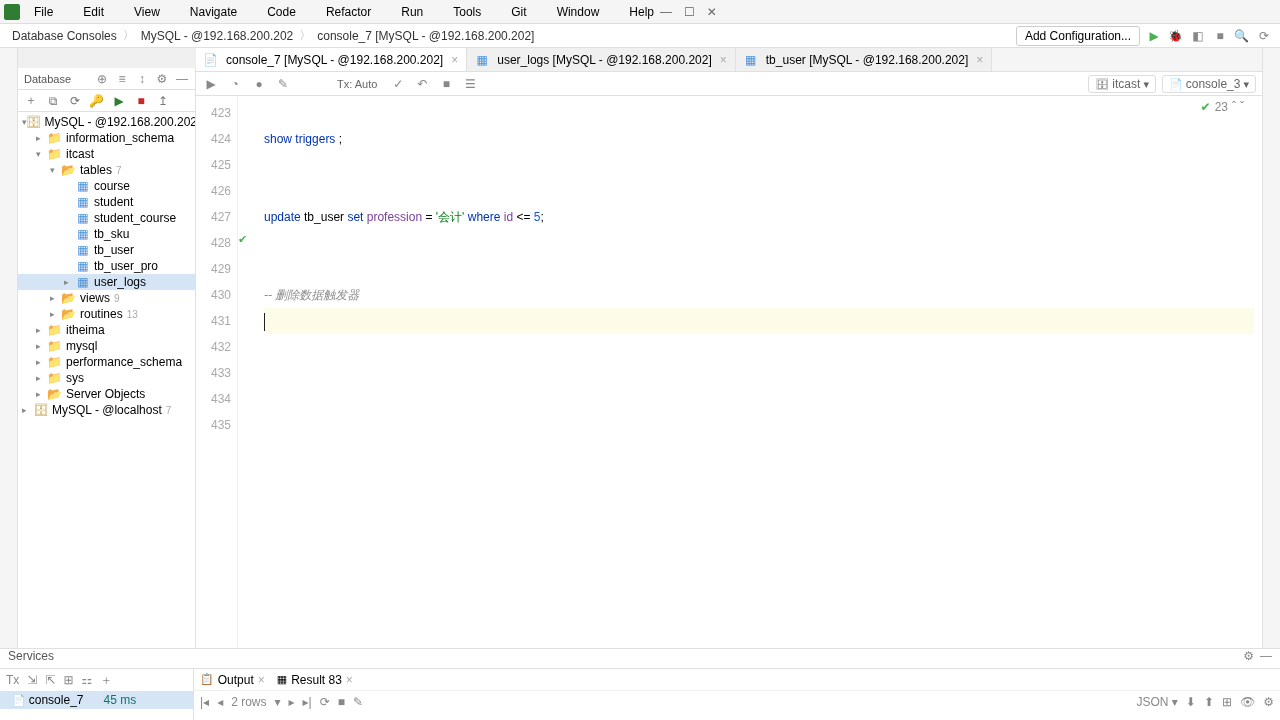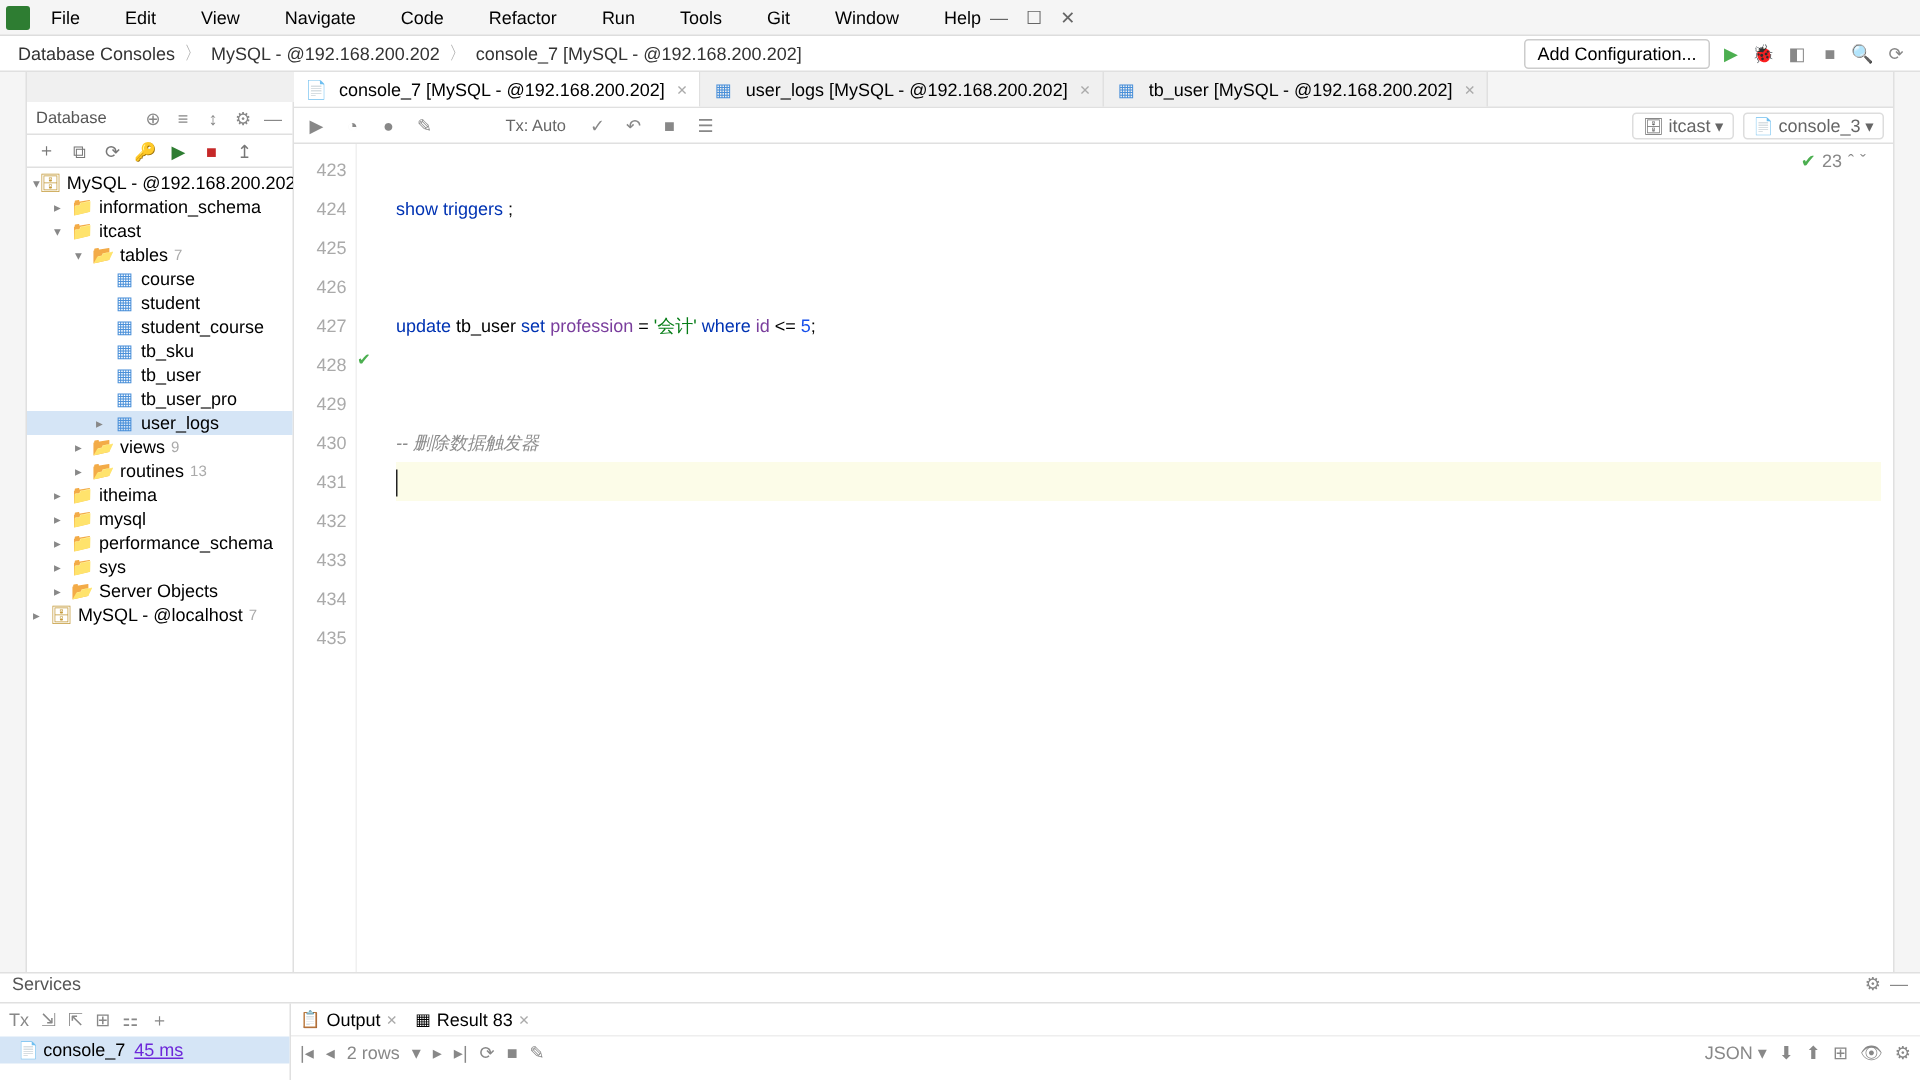--- a/index.html
+++ b/index.html
@@ -80,21 +80,21 @@
 
 
 .services { height: 80px; background: #fff; border-top: 1px solid #e0e0e0; display: flex; flex-direction: column; }
 .services-hdr { height: 20px; display: flex; align-items: flex-start; padding: 0 8px; border-bottom: 1px solid #e0e0e0; font-size: 11px; color: #555; }
 .services-hdr .right { margin-left: auto; display: flex; gap: 6px; color: #888; }
 .services-body { flex: 1; display: flex; }
 .svc-left { width: 194px; border-right: 1px solid #e0e0e0; display: flex; flex-direction: column; }
 .svc-tb { height: 22px; display: flex; align-items: center; padding: 0 6px; gap: 8px; }
 .svc-tb .ic { color: #888; }
 .svc-tree-row { padding: 2px 12px; font-size: 11px; background: #d5e5f6; }
-.svc-tree-row .ms { color: #6d28d9; margin-left: 6px; text-decoration: underline; }
+.svc-tree-row .ms { color: #0f766e; margin-left: 20px; }
 .svc-right { flex: 1; display: flex; flex-direction: column; }
 .svc-tabs { height: 22px; display: flex; align-items: center; padding: 0 6px; gap: 12px; border-bottom: 1px solid #eee; }
 .svc-tab { display: flex; align-items: center; gap: 4px; font-size: 11px; }
 .svc-tab .x { color: #aaa; }
 .svc-result-tb { height: 22px; display: flex; align-items: center; padding: 0 6px; gap: 8px; font-size: 11px; color: #888; }
 .svc-result-right { margin-left: auto; display: flex; gap: 8px; align-items: center; }
 </style>
 </head>
 <body>
 

